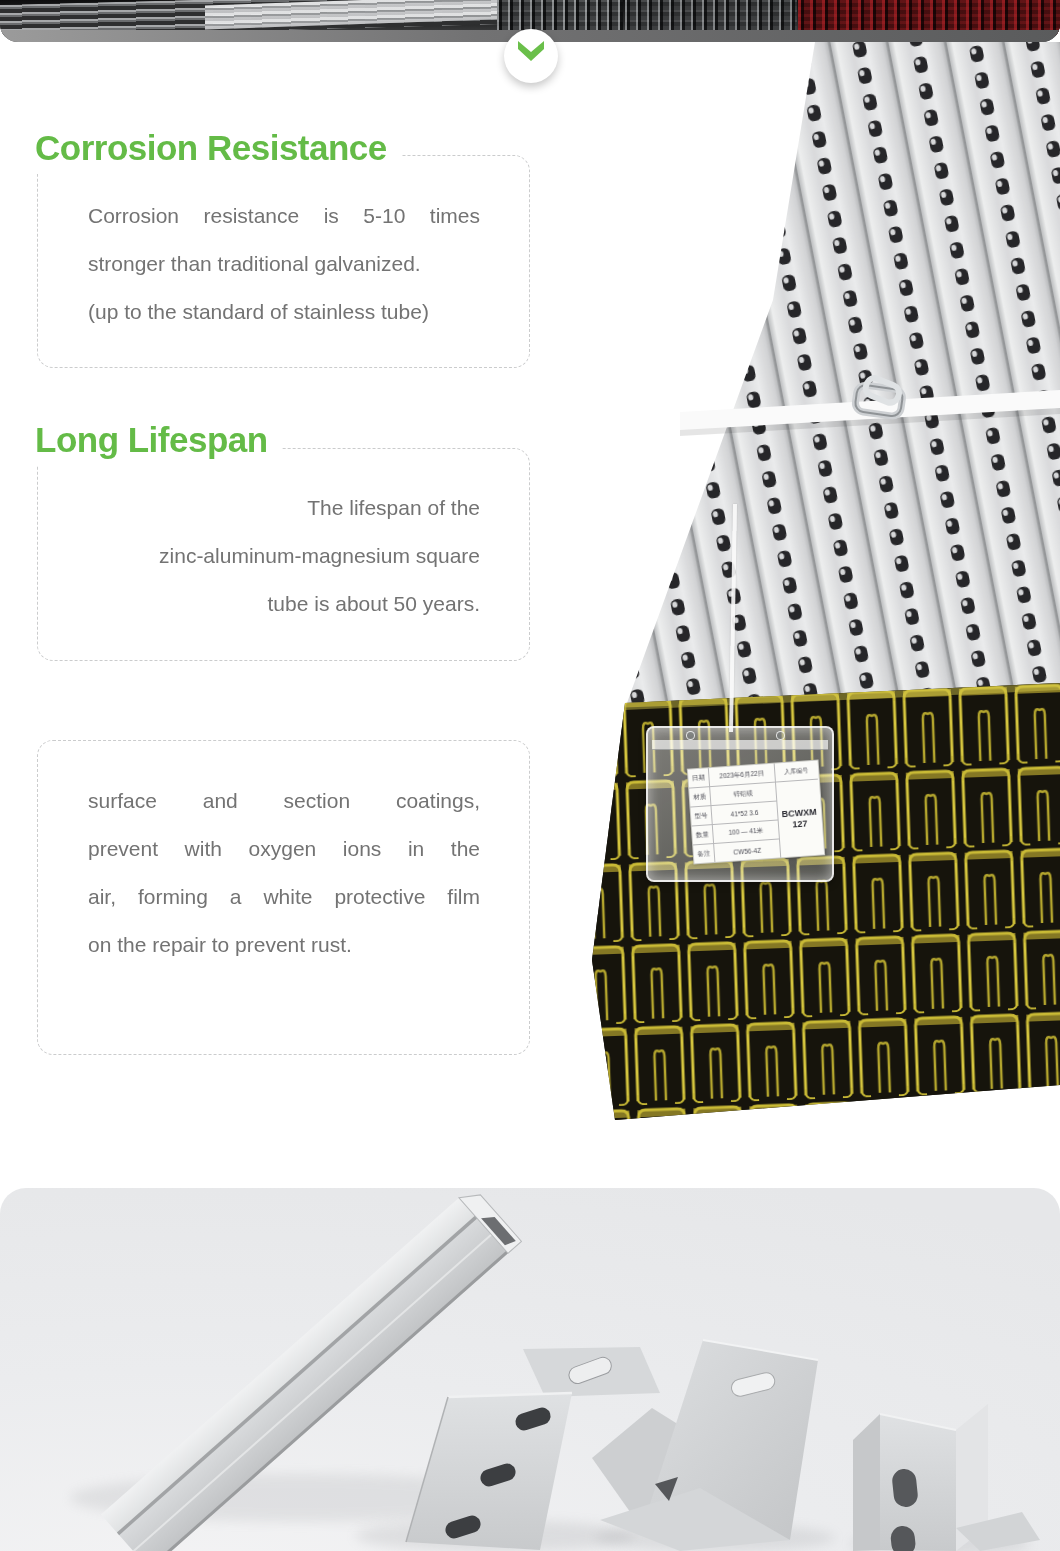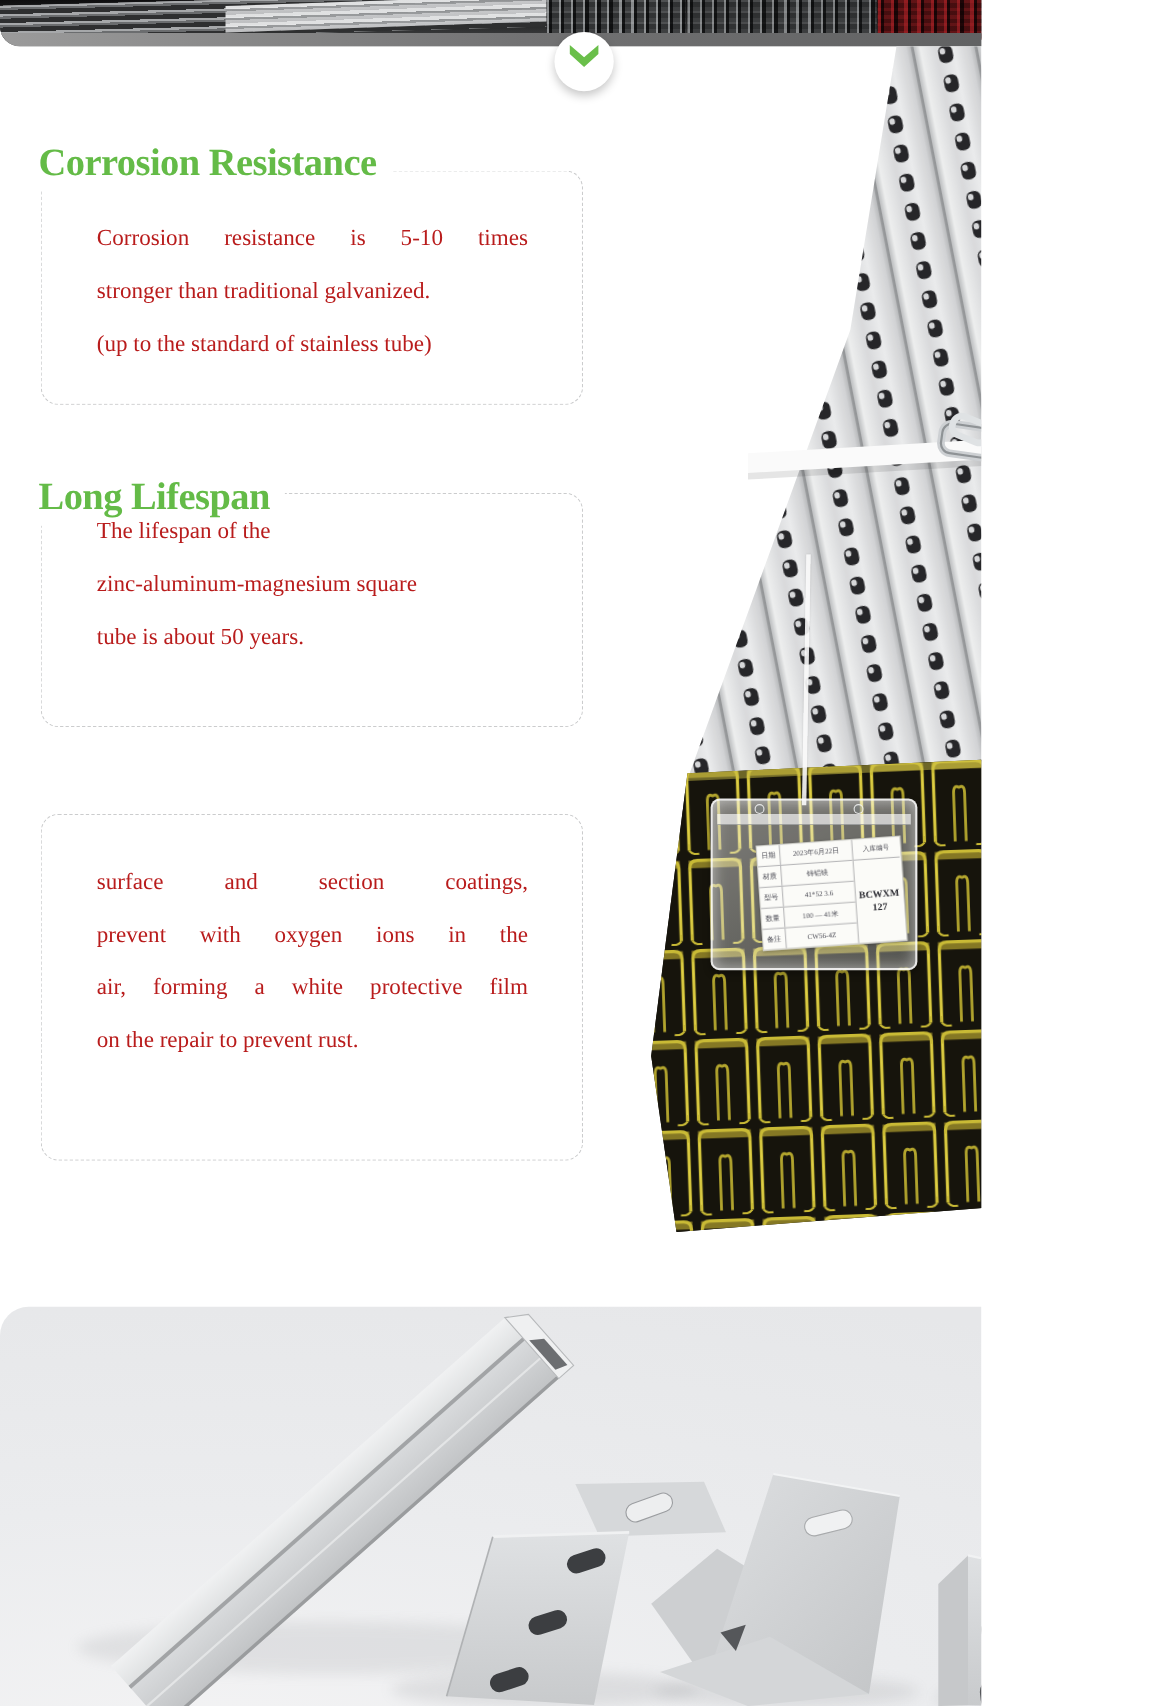--- a/index.html
+++ b/index.html
@@ -1,17 +1,17 @@
 <!DOCTYPE html>
 <html><head>
 <meta charset="utf-8">
 <style>
   html,body{margin:0;padding:0;background:#fff;}
-  #stage{position:relative;width:892px;height:1551px;background:#ffffff;overflow:hidden;
-         font-family:Liberation Serif, serif;}
+  #stage{position:relative;width:1060px;height:1551px;background:#ffffff;overflow:hidden;
+         font-family:Liberation Sans, sans-serif;}
 
   
   .hero{position:absolute;left:0;top:0;width:1060px;height:42px;border-radius:0 0 18px 18px;
         overflow:hidden;background:linear-gradient(#0e0e0f,#28292a 55%,#4e4f50);}
   .hero .bands{position:absolute;left:0;top:-2px;width:540px;height:32px;
         background:repeating-linear-gradient(to bottom,#a6a8aa 0 2px,#6b6d6f 2px 4px,#2e2f30 4px 8px);
         transform:skewY(-1.5deg);}
   .hero .silver{position:absolute;left:205px;top:0;width:315px;height:24px;
         background:repeating-linear-gradient(to bottom,#e9eaeb 0 3px,#97999b 3px 5px,#c7c8ca 5px 8px);
         transform:skewY(-2deg);opacity:.95;}
@@ -31,21 +31,21 @@
         background:#fff;box-shadow:0 4px 9px rgba(0,0,0,.22);display:flex;align-items:center;
         justify-content:center;cursor:pointer;z-index:5;}
   .scroll-btn svg{margin-top:-4px;}
 
   
   .sec-h{position:absolute;left:35px;font-size:35px;line-height:44px;font-weight:700;
         color:#64bb47;background:#ffffff;padding:0 14px 4px 0;z-index:2;letter-spacing:-.5px;}
   .dash-box{position:absolute;left:37px;width:493px;border:1.5px dashed #cbcccd;
         border-radius:16px;box-sizing:border-box;z-index:1;}
   .box-text{position:absolute;left:88px;width:392px;font-size:21px;line-height:48px;
-        color:#b91c1c;z-index:3;}
+        color:#737373;z-index:3;}
   .box-text .jl{text-align:justify;text-align-last:justify;}
 
   
   .photo-main{position:absolute;left:540px;top:42px;width:520px;height:1088px;}
   .photo-main svg{position:absolute;left:0;top:0;}
   .tie{position:absolute;left:191px;top:462px;width:4px;height:228px;
        background:rgba(250,250,250,.9);transform:rotate(1deg);box-shadow:0 0 2px rgba(0,0,0,.15);}
   .pouch{position:absolute;left:106px;top:684px;width:184px;height:152px;border-radius:8px;
        background:linear-gradient(150deg,rgba(255,255,255,.45),rgba(225,231,234,.30));
        border:2px solid rgba(255,255,255,.85);
@@ -98,23 +98,23 @@
   </div>
 
   <div class="sec-h" style="top:126px;">Corrosion Resistance</div>
   <div class="dash-box" style="top:155px;height:213px;"></div>
   <div class="box-text" style="top:192px;">
     <div class="jl">Corrosion resistance is 5-10 times</div>
     <div>stronger than traditional galvanized.</div>
     <div>(up to the standard of stainless tube)</div>
   </div>
 
-  <div class="sec-h" style="top:418px;margin-top:12px;">Long Lifespan</div>
+  <div class="sec-h" style="top:418px;">Long Lifespan</div>
   <div class="dash-box" style="top:448px;height:213px;"></div>
-  <div class="box-text" style="top:458px;">
+  <div class="box-text" style="top:484px;text-align:right;">
     <div>The lifespan of the</div>
     <div>zinc-aluminum-magnesium square</div>
     <div>tube is about 50 years.</div>
   </div>
 
   <div class="dash-box" style="top:740px;height:315px;"></div>
   <div class="box-text" style="top:777px;">
     <div class="jl">surface and section coatings,</div>
     <div class="jl">prevent with oxygen ions in the</div>
     <div class="jl">air, forming a white protective film</div>

